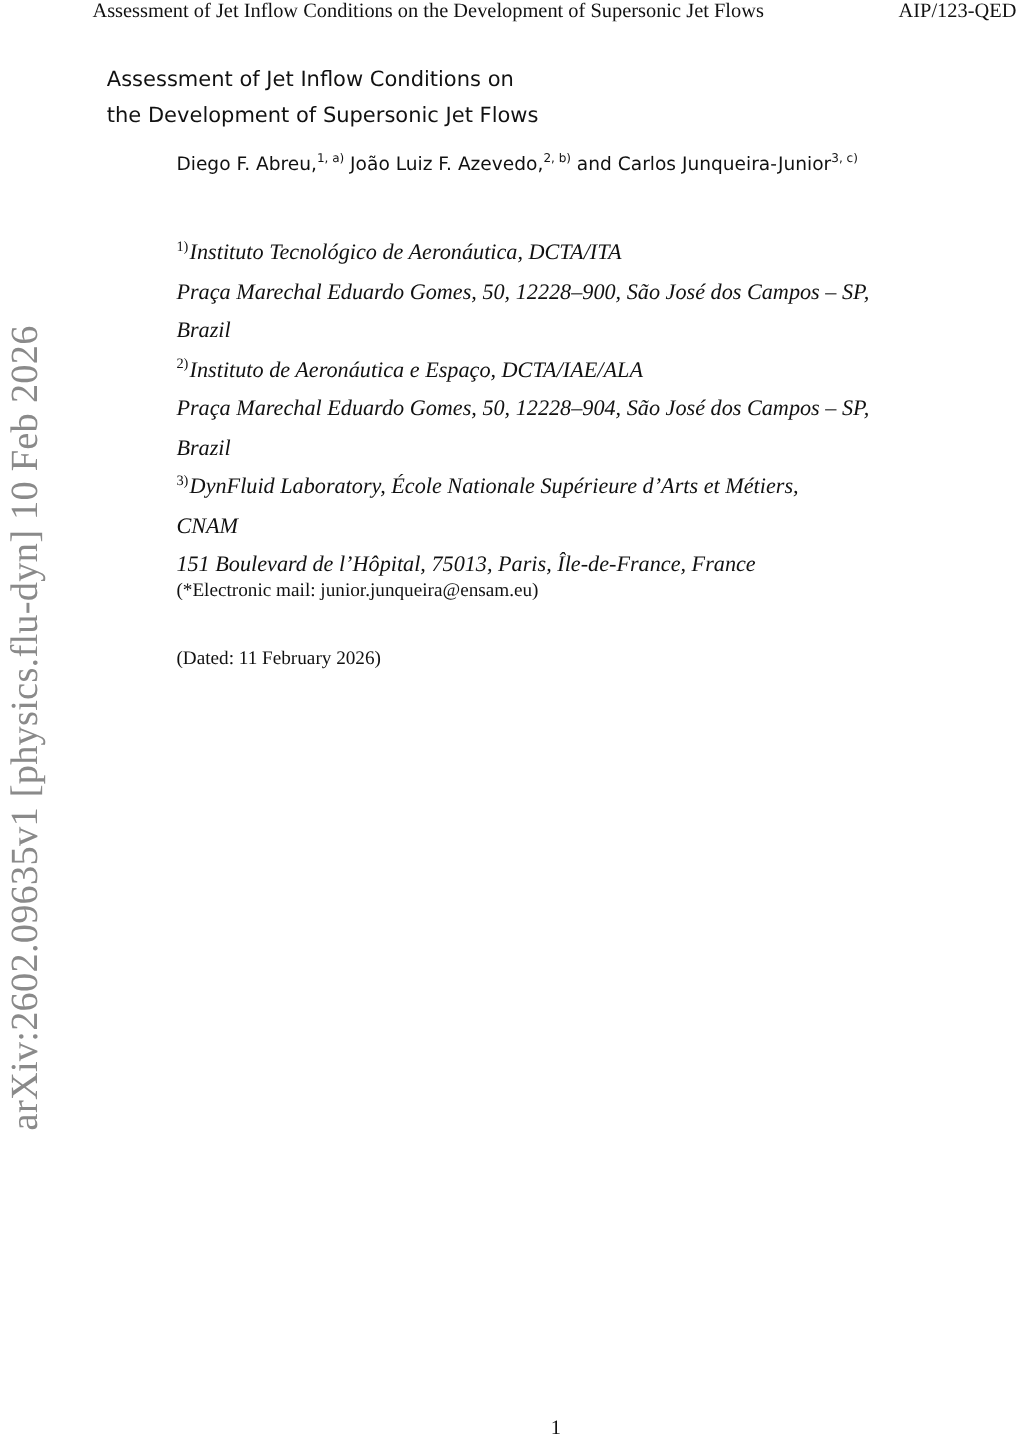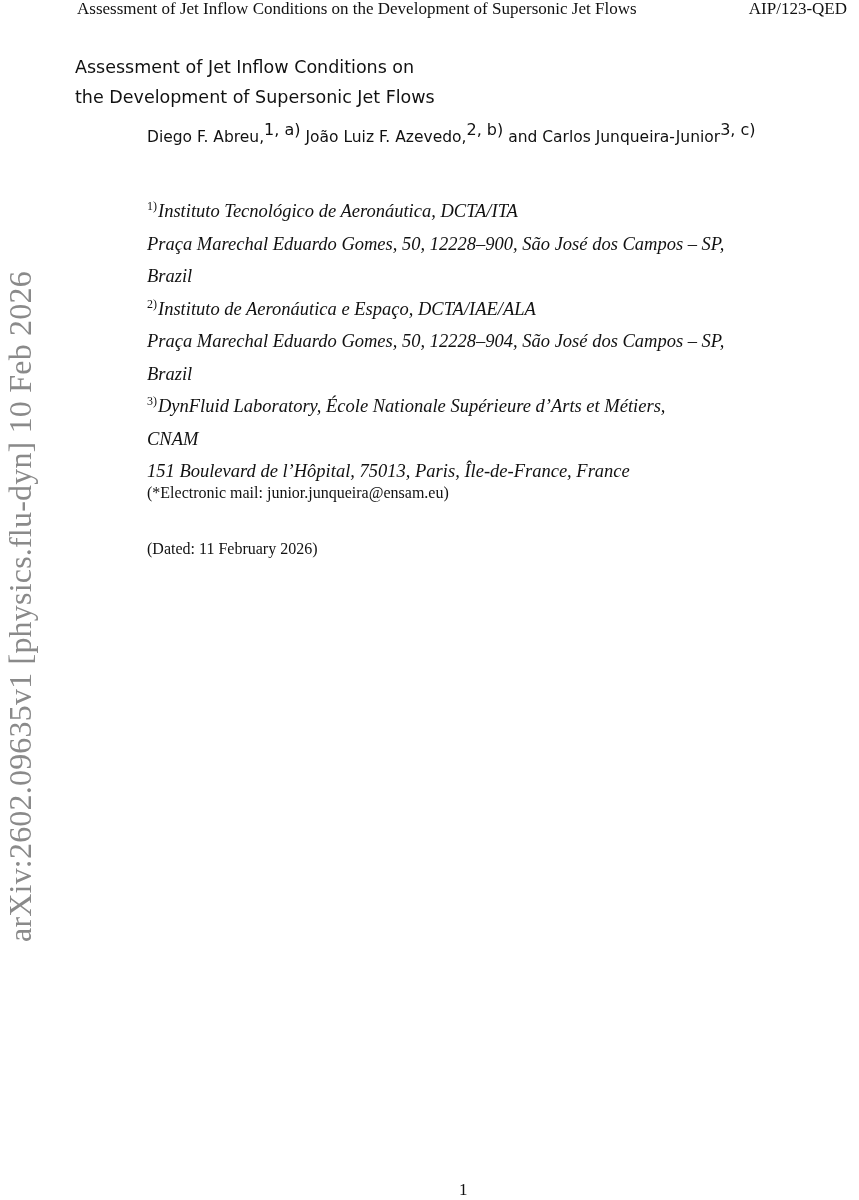--- a/index.html
+++ b/index.html
@@ -43,38 +43,38 @@
       transform: rotate(-90deg);
       font-family: "Liberation Serif", serif;
       font-size: 32px;
       line-height: 36px;
       color: #8a8a8a;
       white-space: nowrap;
       letter-spacing: 0.2px;
     }
     .paper-title {
       position: absolute;
-      left: 75px;
+      left: 89px;
       top: 52px;
       font-family: "DejaVu Sans", sans-serif;
       font-size: 17.5px;
       line-height: 30px;
       color: #111;
     }
     .authors {
       position: absolute;
       left: 147px;
       top: 126px;
       font-family: "DejaVu Sans", sans-serif;
       font-size: 15.5px;
       line-height: 22px;
       white-space: nowrap;
     }
     .authors sup {
-      font-size: 16px;
+      font-size: 10px;
       vertical-align: 7px;
       line-height: 0;
     }
     .affiliations {
       position: absolute;
       left: 147px;
       top: 159px;
       font-family: "Liberation Serif", serif;
       font-style: italic;
       font-size: 18.5px;

